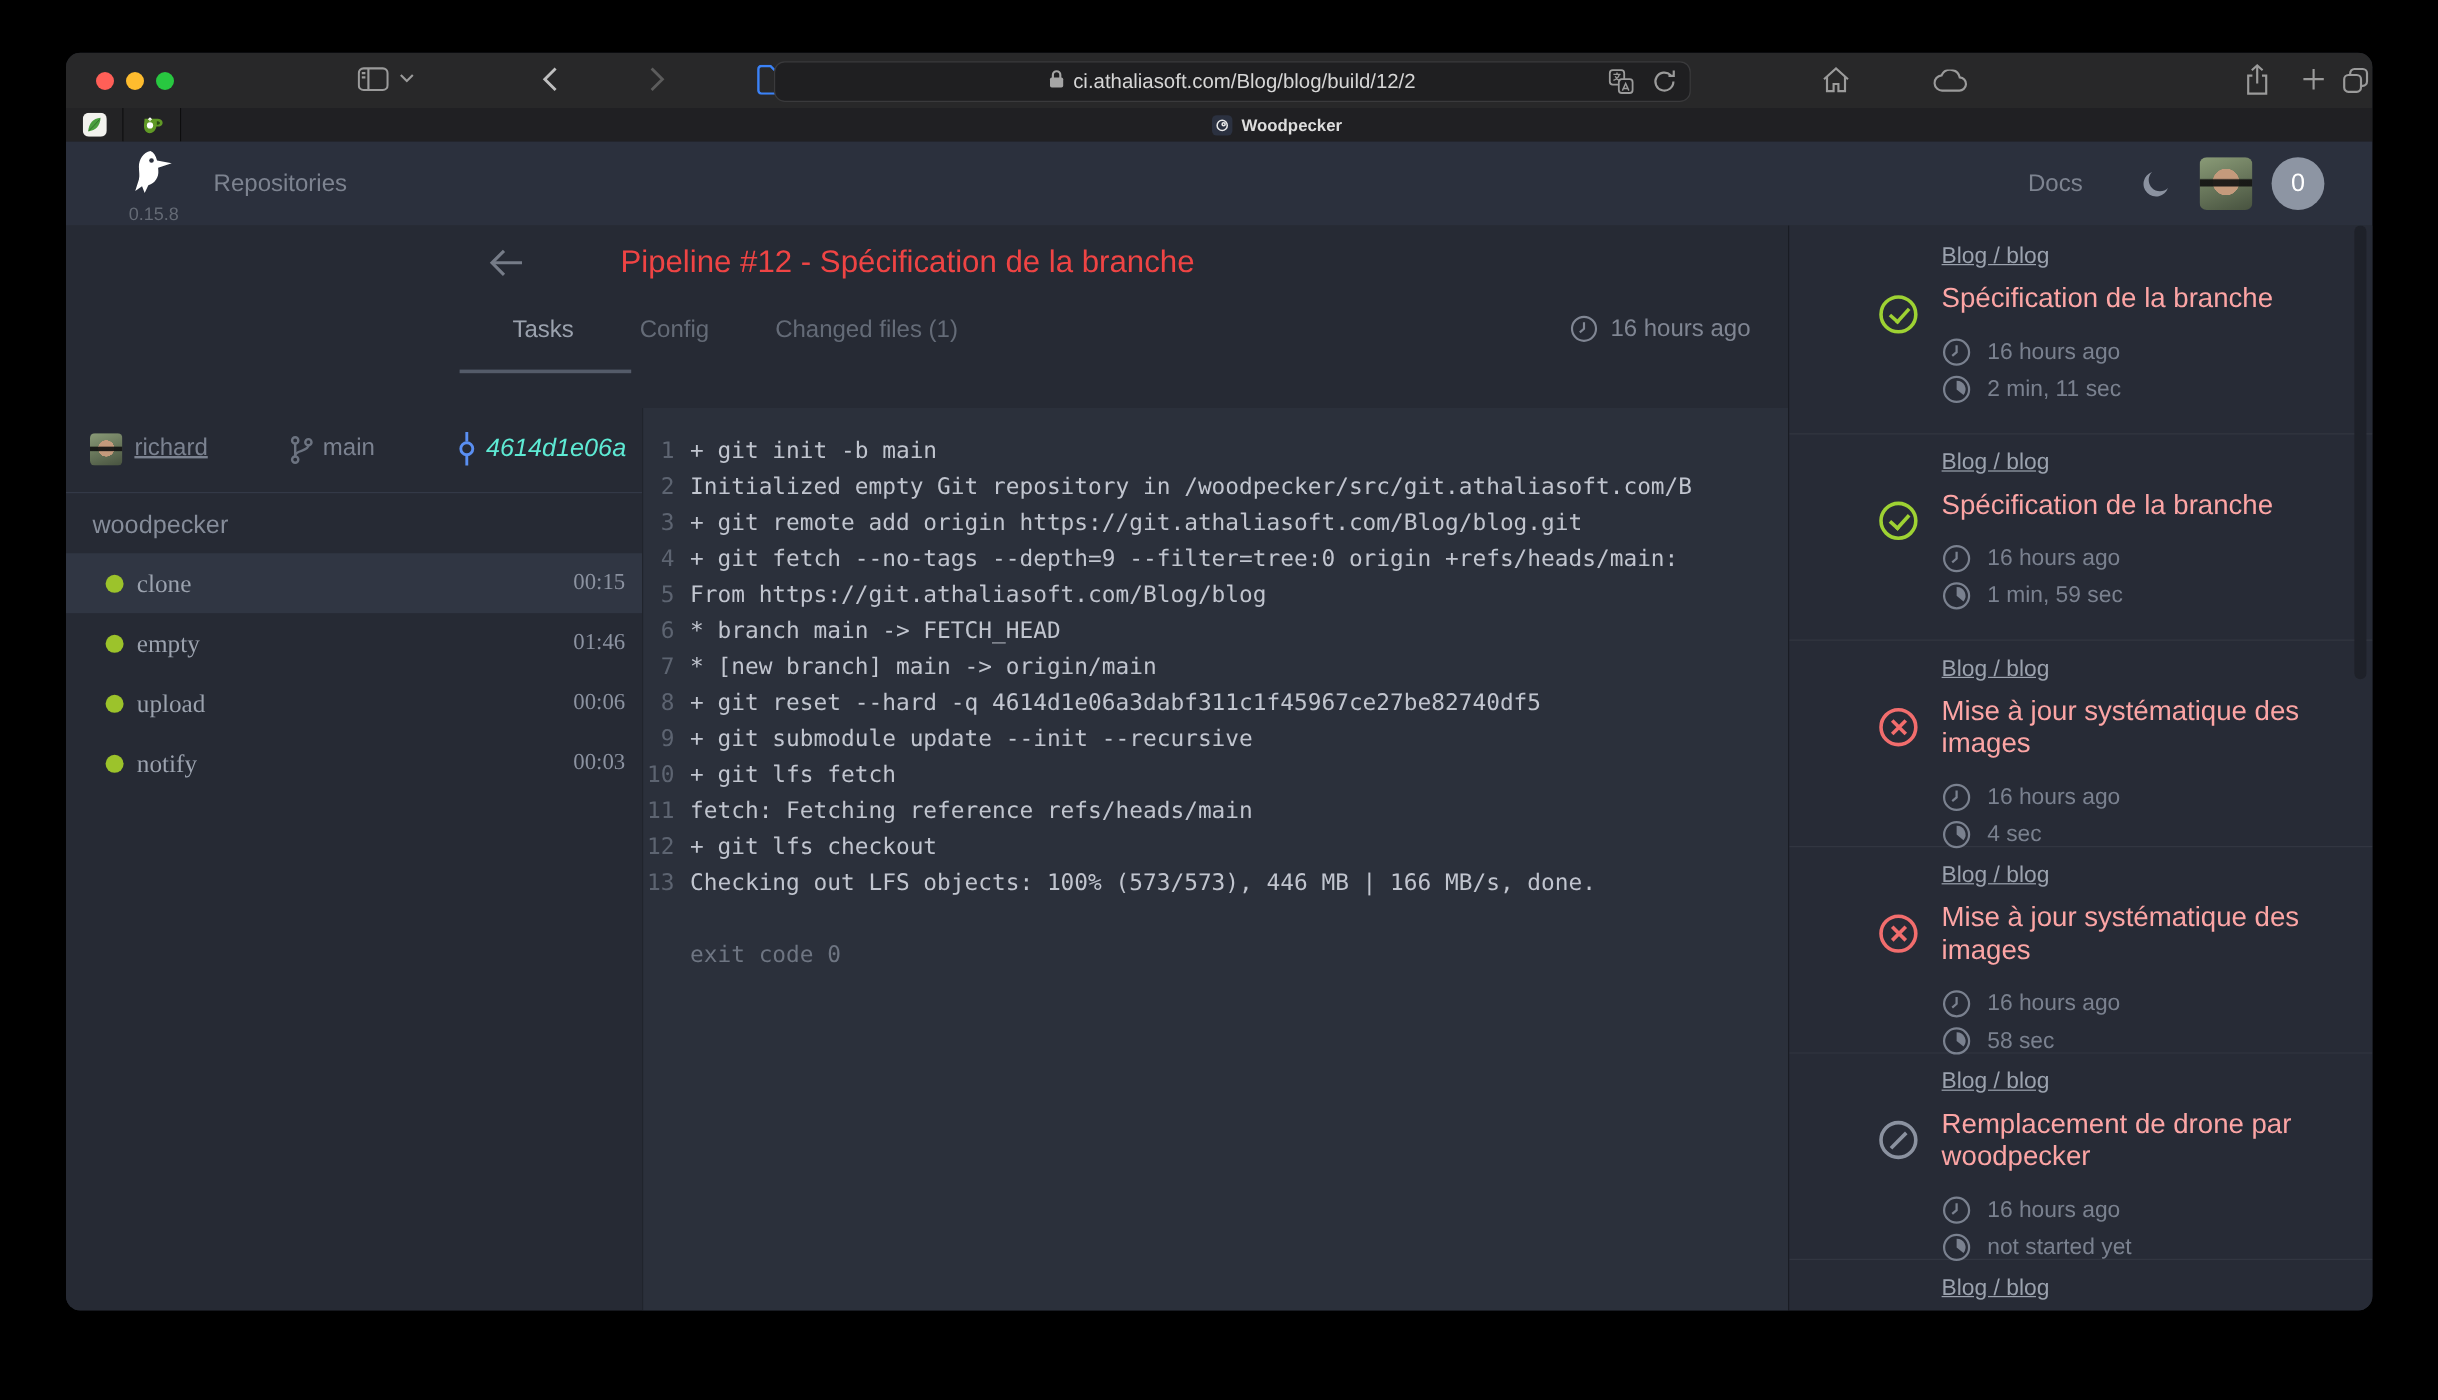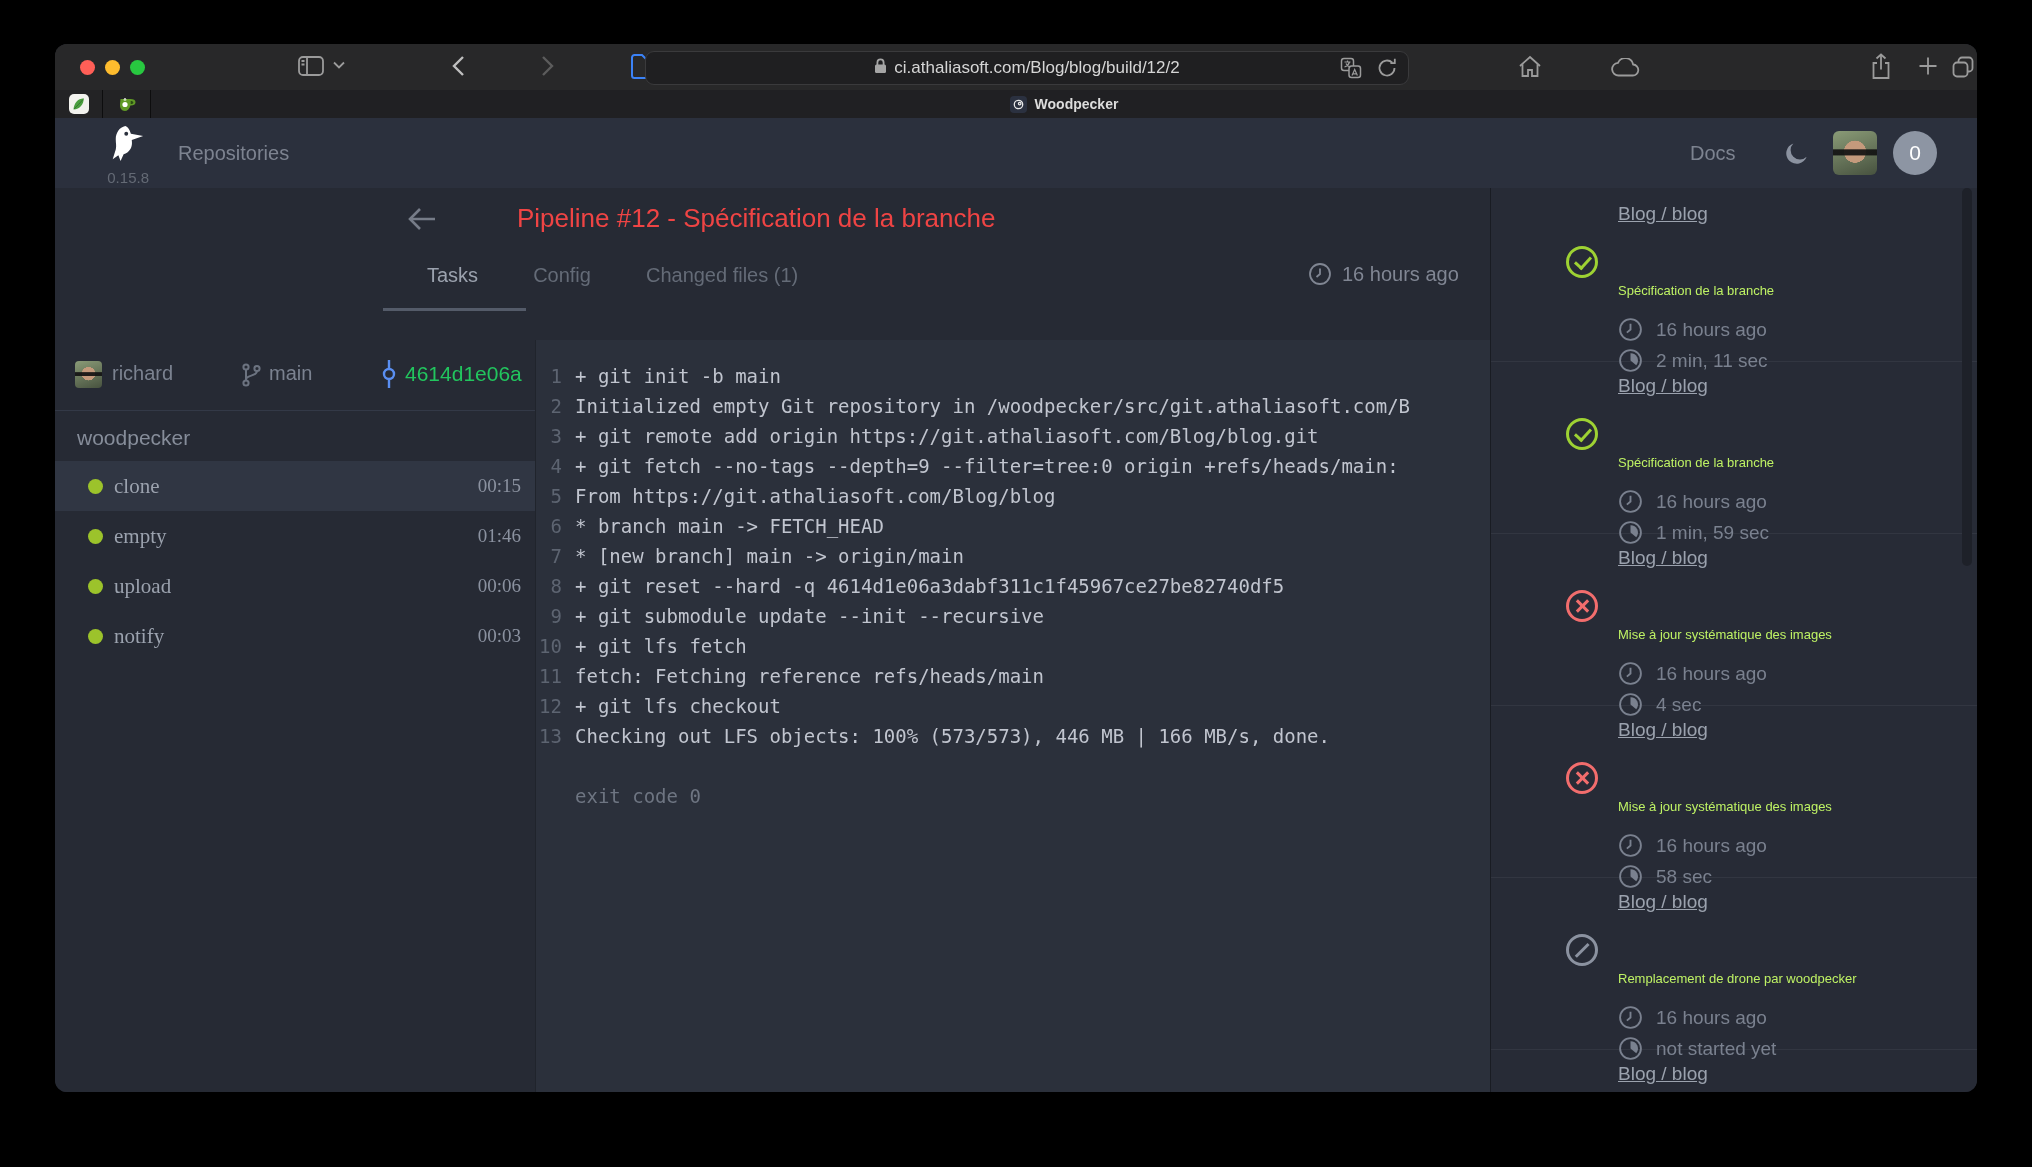--- a/index.html
+++ b/index.html
@@ -50,25 +50,25 @@
   .tabs{position:absolute;left:372px;top:76px;display:flex;gap:55px;}
   .tab{position:relative;font-size:20px;color:#646b77;padding-bottom:24px;}
   .tab.active{color:#9ba2ae}
   .tab.active::after{content:"";position:absolute;left:-44px;right:-48px;bottom:0;height:3px;background:#545b69;}
   .timeago{position:absolute;left:1253px;top:74px;display:flex;align-items:center;gap:10px;
            color:#80869 3;color:#808693;font-size:20px;}
 
   .leftpane{position:absolute;left:0;top:152px;width:480px;height:752px;}
   .commitrow{position:relative;width:480px;height:70px;border-bottom:1px solid #333947;}
   .avatar.sm{position:absolute;left:20px;top:21px;width:27px;height:27px;border-radius:4px;}
-  .author{position:absolute;left:57px;top:22px;font-size:20px;color:#7b8290;}
+  .author{position:absolute;left:57px;top:22px;font-size:20px;color:#7b8290;text-decoration:underline;}
   .brancico{position:absolute;left:184px;top:22px;color:#6c7380}
   .branch{position:absolute;left:214px;top:22px;font-size:20px;color:#7b8290;}
   .commitico{position:absolute;left:326px;top:19px;color:#5a8ff2}
-  .commit{position:absolute;left:350px;top:22px;font-size:21px;color:#22c55e;}
+  .commit{position:absolute;left:350px;top:22px;font-size:21px;color:#5eead4;font-style:italic;}
   .group{position:absolute;left:22px;top:86px;font-size:21px;color:#868d9a;}
   .steps{position:absolute;left:0;top:121px;width:480px;font-family:Liberation Serif, serif;}
   .step{height:50px;display:flex;align-items:center;padding:0 14px 0 33px;box-sizing:border-box;}
   .step.selected{background:#303643;}
   .dot{width:15px;height:15px;border-radius:50%;background:#9cc32b;margin-right:11px;flex:none}
   .step-name{font-size:21px;color:#9ba2ae;}
   .step-time{margin-left:auto;font-size:19px;color:#8b92a0;}
 
   .console{position:absolute;left:480px;top:152px;width:955px;height:752px;background:#2b303b;
            border-left:1px solid rgba(0,0,0,.25);padding-top:21px;box-sizing:border-box;overflow:hidden;
@@ -89,21 +89,21 @@
   .p-entry.success .p-status{border-color:#9ed233;color:#9ed233}
   .p-entry.failure .p-status{border-color:#f26d6d;color:#f26d6d}
   .p-entry.skipped .p-status{border-color:#8b92a0;color:#8b92a0}
   .g-check,.g-x,.g-slash{display:none;position:absolute;}
   .p-entry.success .g-check{display:block;left:6px;top:7px;width:13px;height:7px;
        border-left:3px solid currentColor;border-bottom:3px solid currentColor;transform:rotate(-48deg);}
   .p-entry.failure .g-x{display:block;left:12px;top:5px;width:3px;height:16px;background:currentColor;transform:rotate(45deg);}
   .p-entry.failure .g-x::after{content:"";position:absolute;left:0;top:0;width:3px;height:16px;background:currentColor;transform:rotate(90deg);}
   .p-entry.skipped .g-slash{display:block;left:4px;top:12px;width:18px;height:2.5px;background:currentColor;transform:rotate(-45deg);}
   .p-repo{font-size:19px;color:#9ba2ae;text-decoration:underline;display:inline-block;margin-bottom:10px;}
-  .p-msg{font-size:13px;color:#bef264;margin-bottom:16px;margin-top:48px;}
+  .p-msg{font-size:23px;color:#fca5a5;margin-bottom:16px;}
   .p-meta{display:flex;align-items:center;gap:13px;height:31px;color:#7a818f;font-size:19px;}
   .p-meta svg{flex:none}
   .sbthumb{position:absolute;right:6px;top:0;width:10px;height:378px;background:#1e2129;border-radius:5px;}
 </style>
 </head>
 <body>
 
 <div id="root">
   <div class="window">
 

